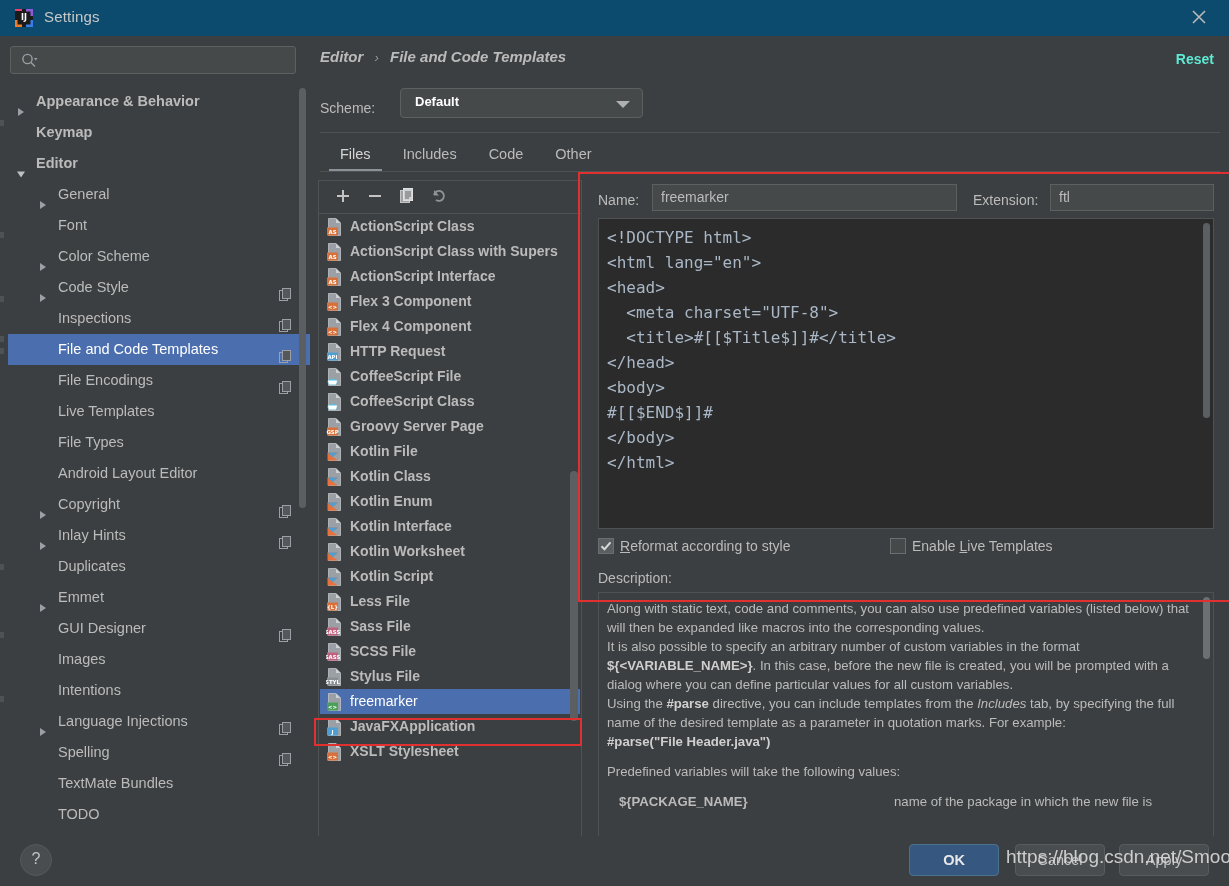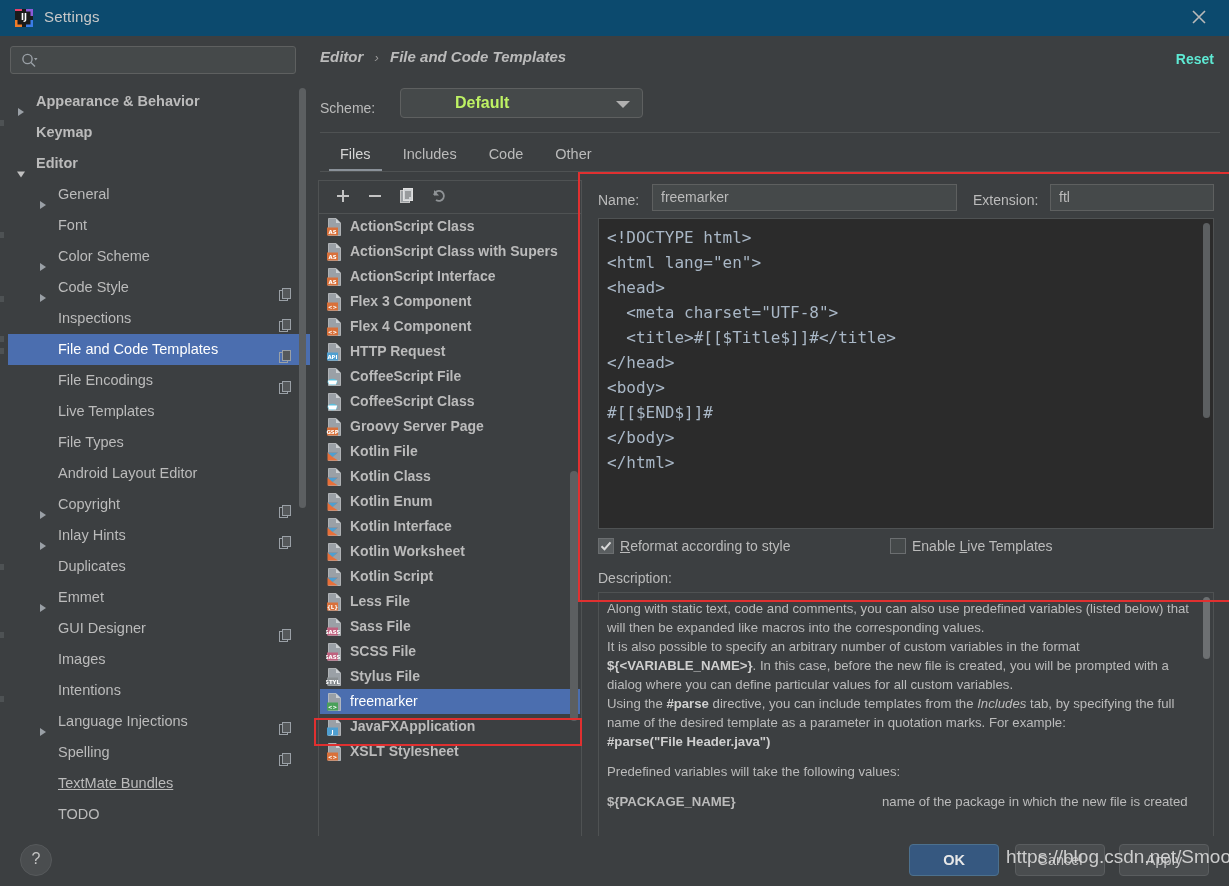--- a/index.html
+++ b/index.html
@@ -38,21 +38,21 @@
 
   
   .rightpane{position:absolute;left:310px;top:36px;width:919px;height:800px;background:#3c3f41;}
   .breadcrumb{position:absolute;left:10px;top:12px;font-size:15px;font-weight:bold;color:#bbbbbb;font-style:italic;}
   .breadcrumb .sep{font-weight:normal;color:#9a9a9a;margin:0 7px;font-size:13px;}
   .reset-link{position:absolute;right:15px;top:15px;color:#5eead4;font-size:14px;font-weight:bold;cursor:pointer;}
 
   .scheme-label{position:absolute;left:10px;top:64px;font-size:14px;color:#bbbbbb;}
   .scheme-combo{position:absolute;left:90px;top:52px;width:243px;height:30px;background:#45494a;
     border:1px solid #5e6060;border-radius:4px;box-sizing:border-box;cursor:pointer;}
-  .scheme-combo .val{position:absolute;left:14px;top:5px;font-size:16px;font-weight:bold;color:#bef264;margin-left:40px;}
+  .scheme-combo .val{position:absolute;left:14px;top:5px;font-size:13px;font-weight:bold;color:#ffffff;}
   .scheme-combo .caret{position:absolute;right:12px;top:12px;width:0;height:0;
     border-left:7px solid transparent;border-right:7px solid transparent;border-top:7px solid #b0b0b0;}
 
   .hrule{position:absolute;left:10px;top:96px;width:900px;height:1px;background:#4f5253;}
 
   .tabs{position:absolute;left:14px;top:102px;height:34px;}
   .tab{position:relative;display:inline-block;height:34px;line-height:32px;padding:0 16px;
     font-size:14.5px;color:#bbbbbb;cursor:pointer;}
   .tab.active{color:#d5d5d5;}
   .tab.active:after{content:"";position:absolute;left:5px;right:5px;bottom:0;height:3px;background:#8a9199;}
@@ -99,21 +99,21 @@
 
   .desc-label{position:absolute;left:10px;top:390px;font-size:14px;color:#bbbbbb;}
   .descbox{position:absolute;left:10px;top:412px;width:616px;height:245px;background:#3c3f41;
     border:1px solid #4f5253;box-sizing:border-box;overflow:hidden;}
   .descbox .inner{position:absolute;left:8px;top:6px;width:585px;font-size:13.2px;line-height:19px;color:#bbbbbb;}
   .descbox b{font-weight:bold;color:#cfcfcf;}
   .descbox i{font-style:italic;}
   .descbox .mono{font-weight:bold;}
   .desc-scroll{position:absolute;right:3px;top:4px;width:7px;height:62px;background:#6d7072;border-radius:4px;}
   .desc-gap{height:11px;}
-  .varline{position:relative;height:18px;overflow:hidden;}
+  .varline{position:relative;height:18px;overflow:hidden;margin-left:12px;}
   .varline .vn{position:absolute;left:0;font-weight:bold;}
   .varline .vd{position:absolute;left:275px;}
 
   
   .bottombar{position:absolute;left:0;top:836px;width:1229px;height:50px;background:#3c3f41;}
   .helpbtn{position:absolute;left:20px;top:8px;width:32px;height:32px;border-radius:16px;
     background:#4a4d4f;border:1px solid #56595b;box-sizing:border-box;cursor:pointer;}
   .helpbtn span{position:absolute;left:0;right:0;top:5px;text-align:center;font-size:16px;color:#c4c4c4;}
   .btn{position:absolute;top:8px;height:32px;border-radius:4px;box-sizing:border-box;
     font-size:14.5px;line-height:30px;text-align:center;cursor:pointer;}
@@ -292,21 +292,21 @@
             </svg></span>
         </div>
         <div class="tree-row">
           <span class="lbl" style="left: 58px;">Spelling</span>
           <span class="copy-ic"><svg width="13" height="13" viewBox="0 0 13 13">
               <rect x="0.5" y="2.5" width="8" height="10" fill="none" stroke="#9aa0a6"></rect>
               <rect x="3.5" y="0.5" width="8" height="10" fill="#55585a" stroke="#9aa0a6"></rect>
             </svg></span>
         </div>
         <div class="tree-row">
-          <span class="lbl" style="left: 58px; text-decoration: underline;">TextMate Bundles</span>
+          <span class="lbl" style="left: 58px;">TextMate Bundles</span>
         </div>
         <div class="tree-row">
           <span class="lbl" style="left: 58px;">TODO</span>
         </div>
       </div>
     <div class="tree-scroll"></div>
   </div>
   <div class="edge">
     <i style="top:84px"></i>
       <i style="top:196px"></i>

